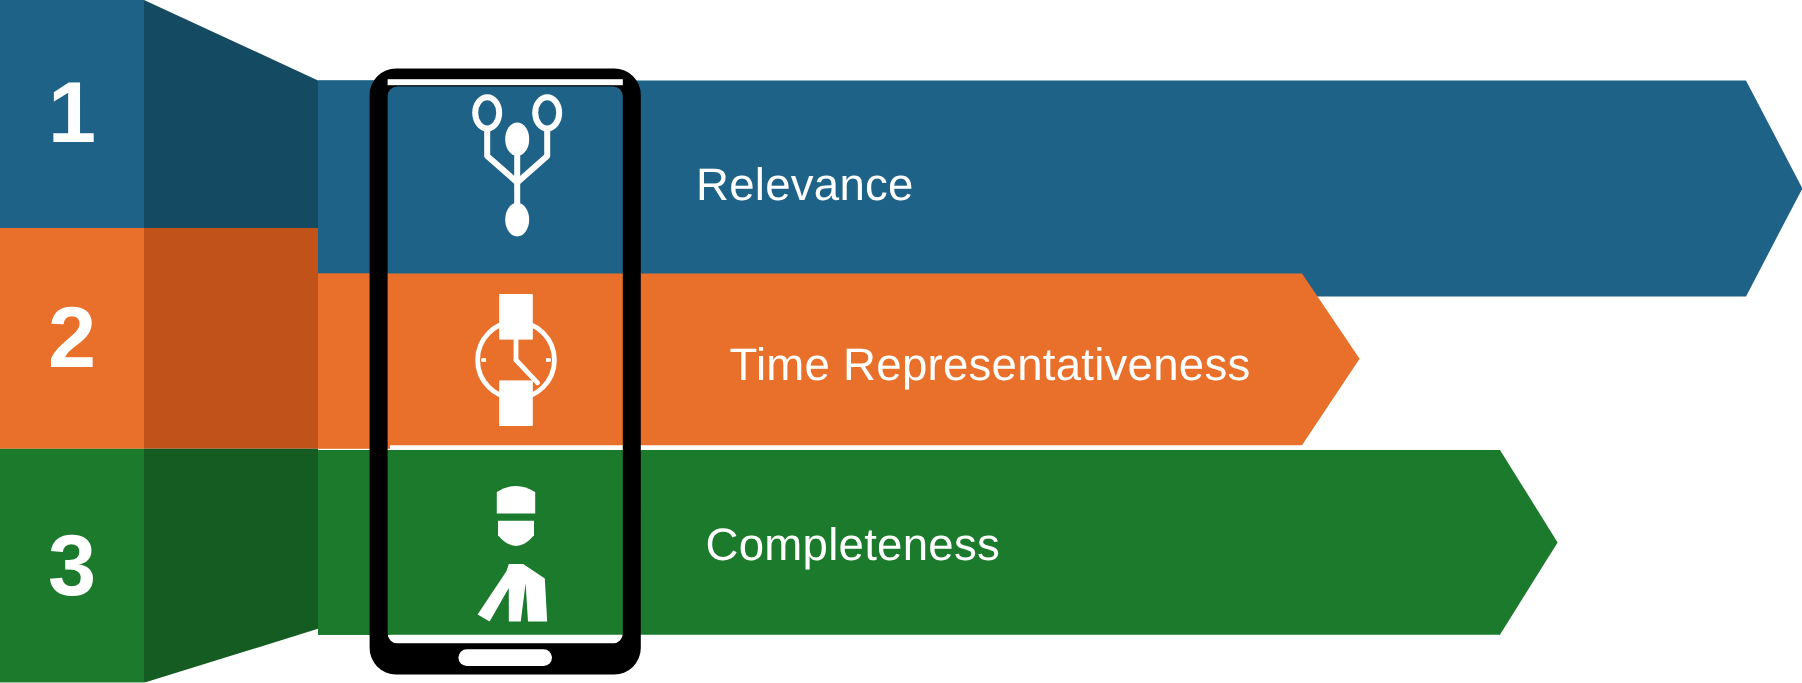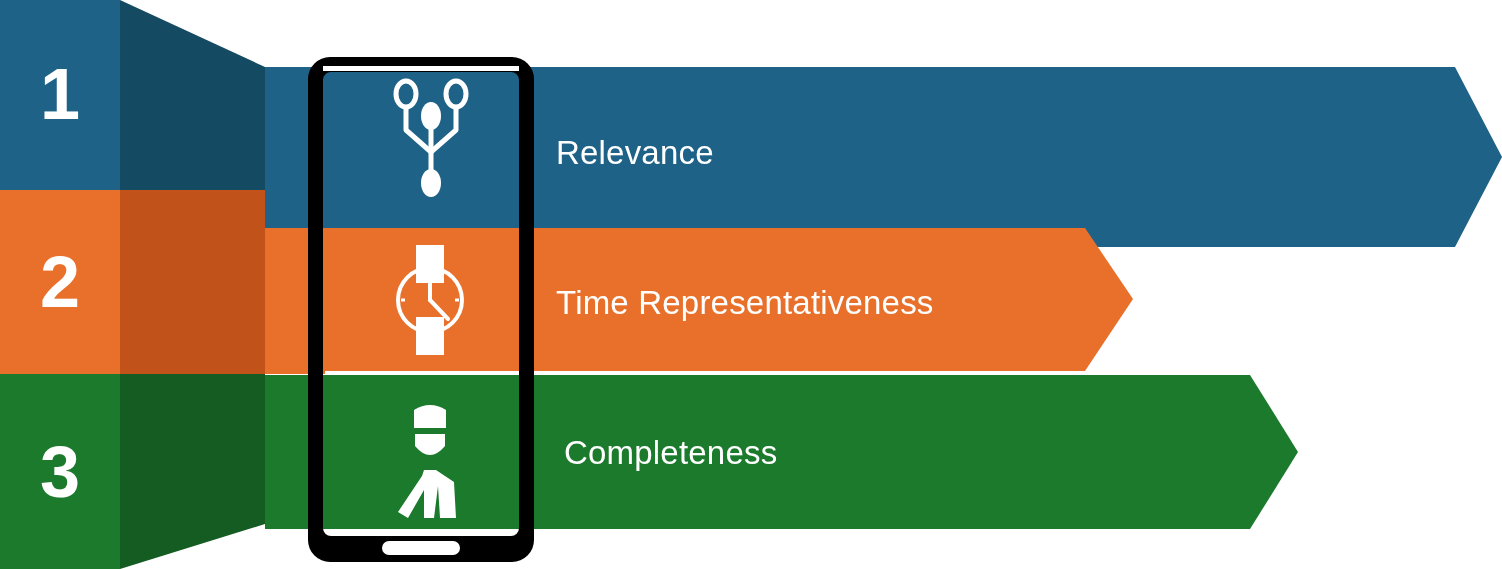--- a/index.html
+++ b/index.html
@@ -20,25 +20,26 @@
   #stage-svg {
     position: absolute;
     left: 0;
     top: 0;
     width: 1502px;
     height: 569px;
   }
   .step-label {
     position: absolute;
     color: #ffffff;
-    font-size: 33px;
+    font-size: 38px;
     font-weight: 400;
     letter-spacing: 0.2px;
     font-family: "Liberation Sans", sans-serif;
     white-space: nowrap;
+    margin-left: 24px;
   }
   .step-number {
     position: absolute;
     color: #ffffff;
     font-size: 72px;
     font-weight: bold;
     font-family: "Liberation Sans", sans-serif;
     text-align: center;
     width: 120px;
     left: 0;
@@ -107,16 +108,16 @@
       <path d="M 28,72 L 40,72 L 58,84 L 60,120 L 44,120 L 42,88 L 38,120 L 28,120 L 28,92 L 12,120 L 2,114 L 26,78 Z" fill="#ffffff"></path>
     </g>
 
   </svg>
 
   <div class="step-number" style="top:58px;">1</div>
   <div class="step-number" style="top:246px;">2</div>
   <div class="step-number" style="top:436px;">3</div>
 
   <div class="step-label" style="left:556px; top:134px;">Relevance</div>
-  <div class="step-label" style="left:556px; top:284px;">Time Representativeness</div>
+  <div class="step-label" style="left:584px; top:284px;">Time Representativeness</div>
   <div class="step-label" style="left:564px; top:434px;">Completeness</div>
 
 </div>
 
 </body></html>

